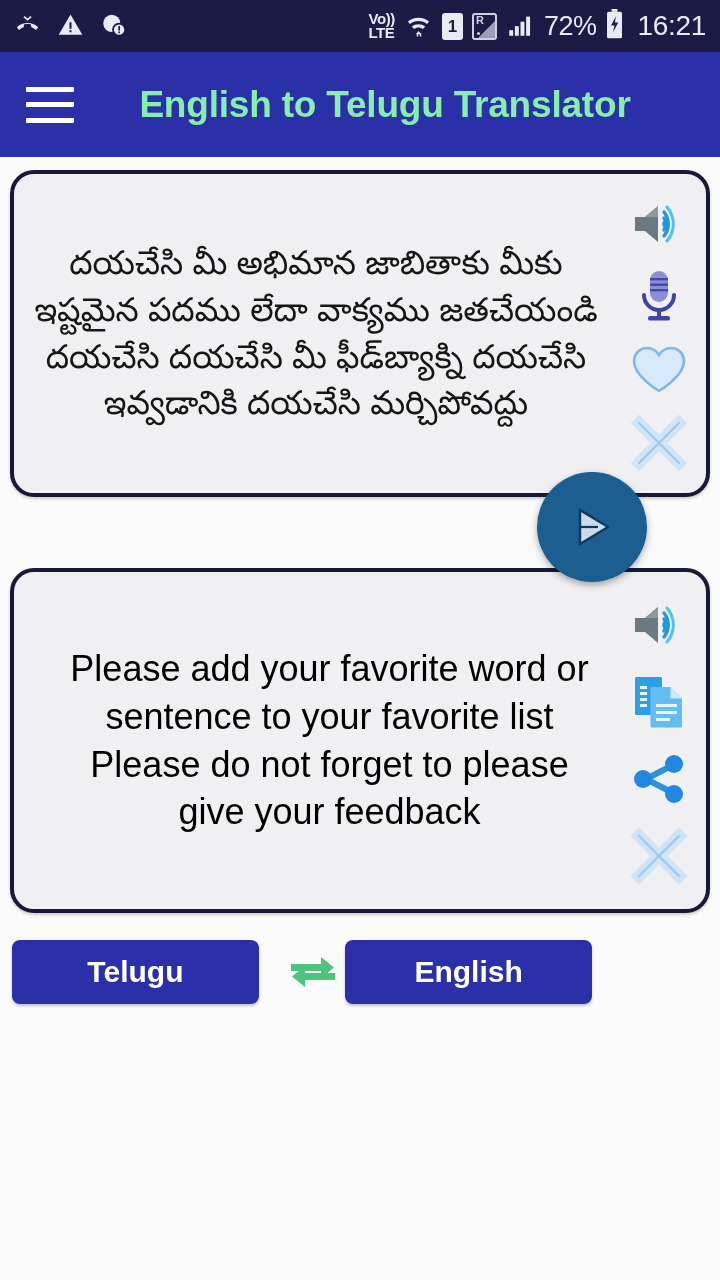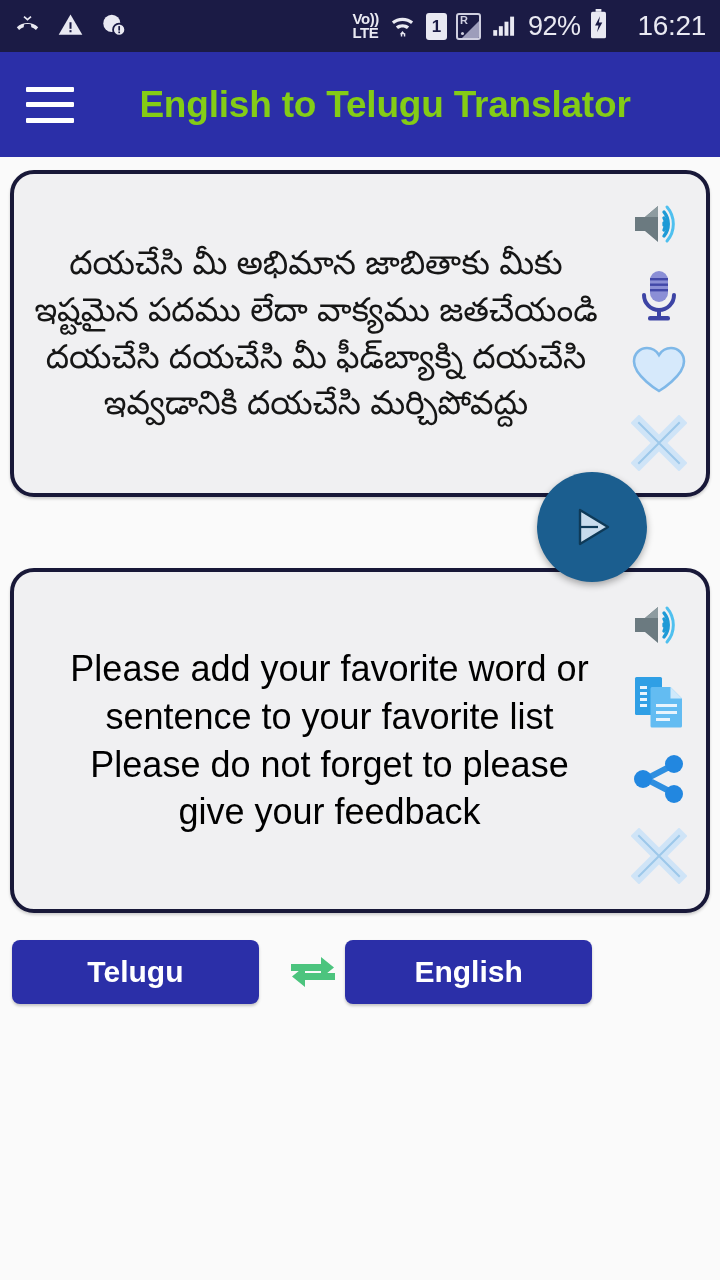--- a/index.html
+++ b/index.html
@@ -94,21 +94,21 @@
     font-size: 27px;
     font-weight: 400;
     letter-spacing: -0.5px;
     color: #e9e9f2;
   }
   .clock {
     font-size: 28px;
     font-weight: 400;
     letter-spacing: -0.3px;
     color: #e9e9f2;
-    margin-left: 20px;
+    margin-left: 4px;
   }
 
   
   .app-bar {
     position: absolute;
     top: 52px; left: 0;
     width: 720px;
     height: 105px;
     background: #2b2fa8;
     display: flex;
@@ -125,21 +125,21 @@
   .hamburger span {
     display: block;
     height: 5px;
     width: 100%;
     background: #ffffff;
     border-radius: 1px;
   }
   .app-title {
     flex: 1;
     text-align: center;
-    color: #84cc16;
+    color: #86efac;
     font-size: 37px;
     font-weight: bold;
     letter-spacing: -0.2px;
     padding-right: 24px;
     white-space: nowrap;
   }
 
   
   .card {
     position: absolute;
@@ -313,21 +313,21 @@
 
       <span class="sb-icon">
         <svg width="29" height="27" viewBox="0 0 24 24">
           <rect x="2" y="17" width="3.5" height="5" fill="#e9e9f2"></rect>
           <rect x="7" y="13.5" width="3.5" height="8.5" fill="#e9e9f2"></rect>
           <rect x="12" y="9.5" width="3.5" height="12.5" fill="#e9e9f2"></rect>
           <rect x="17" y="5" width="3.5" height="17" fill="#e9e9f2"></rect>
         </svg>
       </span>
 
-      <span class="battery-pct">92%</span>
+      <span class="battery-pct">72%</span>
 
       <span class="sb-icon">
         <svg width="19" height="30" viewBox="0 0 14 26">
           <rect x="4.5" y="0" width="5" height="2.4" fill="#e9e9f2"></rect>
           <rect x="0.5" y="2.4" width="13" height="23" rx="1.4" fill="#e9e9f2"></rect>
           <path d="M8.3 6.2L4 14.2h3l-1.3 6 4.6-8.4h-3z" fill="#1b1b45"></path>
         </svg>
       </span>
 
       <span class="clock">16:21</span>

